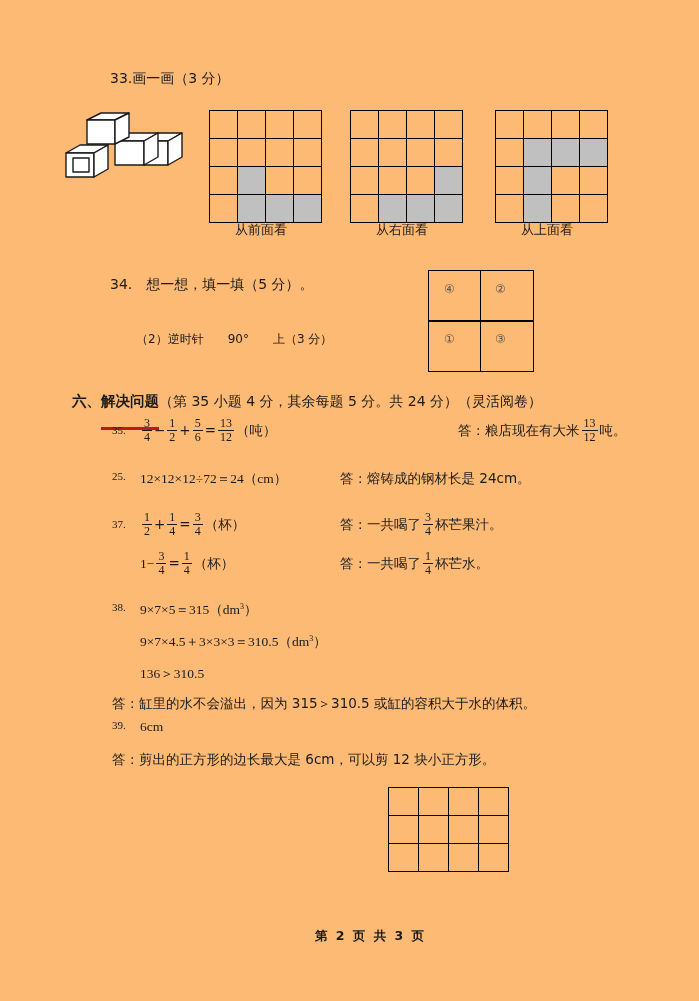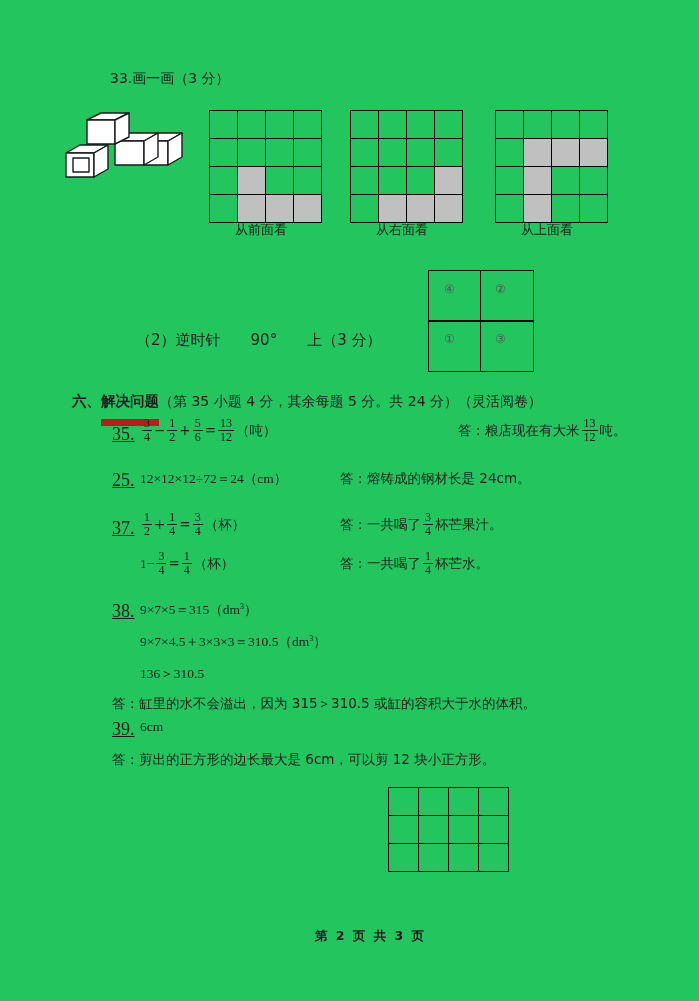--- a/index.html
+++ b/index.html
@@ -11,21 +11,21 @@
     width: 699px;
     height: 1001px;
     position: relative;
     font-family: "Liberation Serif", "DejaVu Serif", serif;
     color: #1a1a1a;
     overflow: hidden;
   }
   .page {
     position: absolute;
     inset: 0;
-    background: #22c55e;
+    background: #fdba74;
   }
 
   
   .abs { position: absolute; white-space: nowrap; }
   .cn  { font-family: "DejaVu Sans", "Liberation Sans", sans-serif; }
   .num { font-family: "Liberation Serif", "DejaVu Serif", serif; }
 
   
   #q33-title { left: 110px; top: 70px; font-size: 14px; }
 
@@ -55,21 +55,21 @@
     width: 110px;
     text-align: center;
   }
   #label-front { left: 206px; top: 221px; }
   #label-right { left: 347px; top: 221px; }
   #label-top   { left: 492px; top: 221px; }
 
   
   #q34-line1 { left: 110px; top: 276px; font-size: 14px; }
   #q34-line2 { left: 136px; top: 303px; font-size: 14px; }
-  #q34-line3 { left: 136px; top: 331px; font-size: 15px; }
+  #q34-line3 { left: 136px; top: 331px; font-size: 12px; }
 
   #q34-box {
     position: absolute;
     left: 428px;
     top: 270px;
     width: 104px;
     height: 100px;
     border: 1.4px solid #000;
   }
   #q34-box .vline {
@@ -90,24 +90,24 @@
     color: #555;
   }
   #q34-box .c-tl { left: 15px; top: 11px; }
   #q34-box .c-tr { left: 66px; top: 11px; }
   #q34-box .c-bl { left: 15px; top: 61px; }
   #q34-box .c-br { left: 66px; top: 61px; }
 
   
   #sec6 { left: 72px; top: 392px; font-size: 14px; }
   #sec6 b { font-weight: bold; font-size: 14.5px; }
-  #sec6 .uline { border-bottom: 7px solid #b91c1c; padding-bottom: 10px; }
-
-  
-  .qnum  { position: absolute; font-size: 18px; text-decoration: underline; }
+  #sec6 .uline { border-bottom: 3px solid #b91c1c; padding-bottom: 18px; }
+
+  
+  .qnum  { position: absolute; font-size: 11px; }
   .qwork { position: absolute; font-size: 13.5px; white-space: nowrap; }
   .qans  { position: absolute; font-size: 13.5px; white-space: nowrap; }
 
   
   .frac {
     display: inline-block;
     vertical-align: middle;
     text-align: center;
     font-size: 12px;
     line-height: 1.05;
@@ -260,20 +260,21 @@
           <td></td>
           <td></td>
         </tr>
   </tbody>
     </table>
 
   <div class="view-label cn" id="label-front">从前面看</div>
   <div class="view-label cn" id="label-right">从右面看</div>
   <div class="view-label cn" id="label-top">从上面看</div>
 
+  <div class="abs cn" id="q34-line1">34.　想一想，填一填（5 分）。</div>
   <div class="abs cn" id="q34-line3">（2）逆时针　　90°　　上（3 分）</div>
 
   <div id="q34-box">
     <div class="vline"></div>
     <div class="hline"></div>
     <span class="cell-num c-tl">④</span>
     <span class="cell-num c-tr">②</span>
     <span class="cell-num c-bl">①</span>
     <span class="cell-num c-br">③</span>
   </div>

